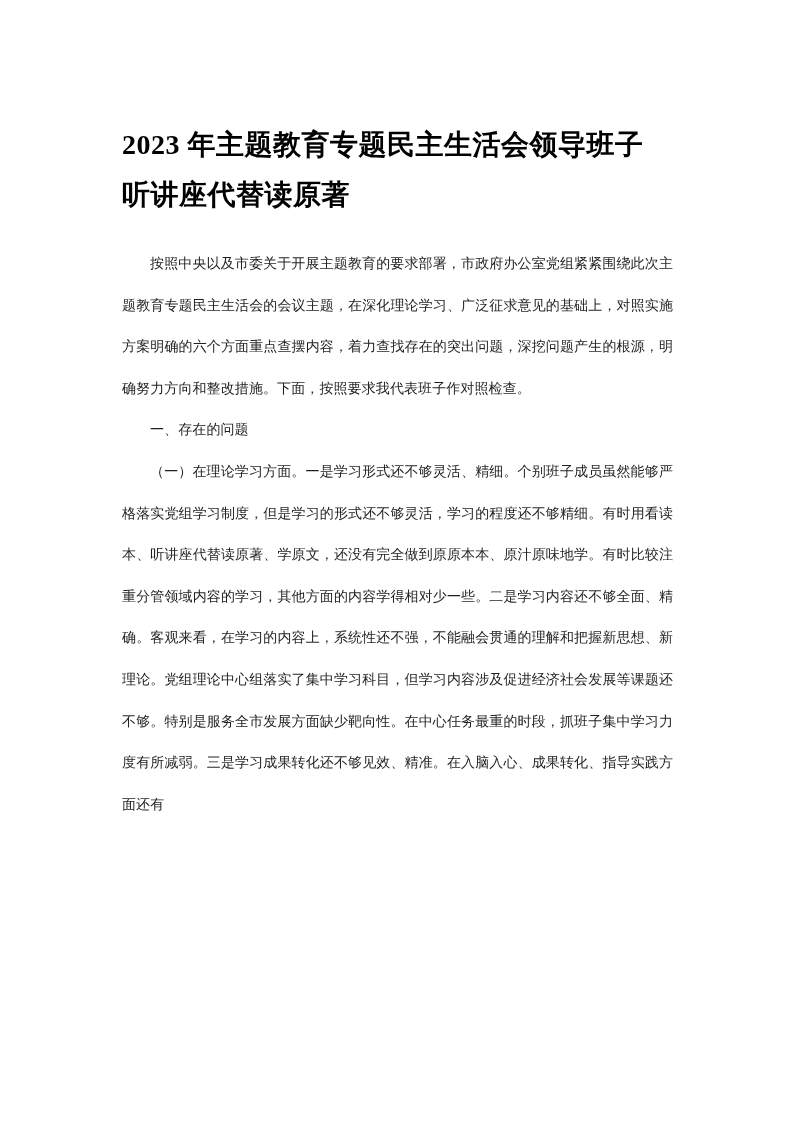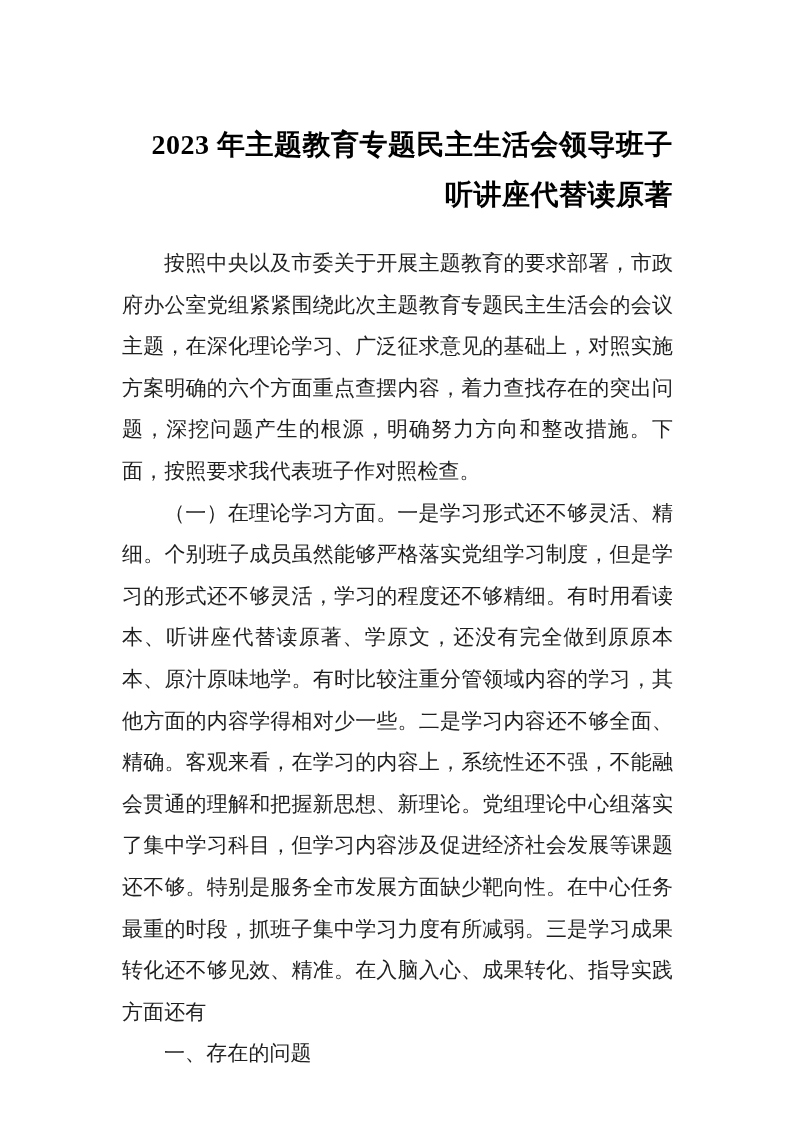--- a/index.html
+++ b/index.html
@@ -21,33 +21,33 @@
     background: var(--background);
     overflow: hidden;
     padding: 120px 120px 0 122px;
   }
   .doc-title {
     margin: 0;
     font-family: "Liberation Serif", serif;
     font-weight: 700;
     font-size: 28px;
     line-height: 50px;
-    text-align: right;
+    text-align: left;
     color: var(--title-ink);
     letter-spacing: 0.5px;
   }
   .title-line { display: block; }
   .doc-body {
     margin-top: 23px;
   }
   .body-para {
     margin: 0;
     font-family: "Liberation Serif", serif;
     font-weight: 400;
-    font-size: 21px;
+    font-size: 14px;
     line-height: 41.6px;
     color: var(--ink);
     text-align: justify;
     text-justify: inter-character;
     text-align-last: left;
     text-indent: 2em;
     letter-spacing: 0.1px;
     line-break: strict;
   }
 </style>
@@ -56,17 +56,17 @@
 
 <div class="page">
   <h1 class="doc-title">
     <span class="title-line">2023 年主题教育专题民主生活会领导班子</span>
     <span class="title-line">听讲座代替读原著</span>
   </h1>
 
   <div class="doc-body">
     <p class="body-para">按照中央以及市委关于开展主题教育的要求部署，市政府办公室党组紧紧围绕此次主题教育专题民主生活会的会议主题，在深化理论学习、广泛征求意见的基础上，对照实施方案明确的六个方面重点查摆内容，着力查找存在的突出问题，深挖问题产生的根源，明确努力方向和整改措施。下面，按照要求我代表班子作对照检查。</p>
 
+    <p class="body-para">一、存在的问题</p>
+
     <p class="body-para">（一）在理论学习方面。一是学习形式还不够灵活、精细。个别班子成员虽然能够严格落实党组学习制度，但是学习的形式还不够灵活，学习的程度还不够精细。有时用看读本、听讲座代替读原著、学原文，还没有完全做到原原本本、原汁原味地学。有时比较注重分管领域内容的学习，其他方面的内容学得相对少一些。二是学习内容还不够全面、精确。客观来看，在学习的内容上，系统性还不强，不能融会贯通的理解和把握新思想、新理论。党组理论中心组落实了集中学习科目，但学习内容涉及促进经济社会发展等课题还不够。特别是服务全市发展方面缺少靶向性。在中心任务最重的时段，抓班子集中学习力度有所减弱。三是学习成果转化还不够见效、精准。在入脑入心、成果转化、指导实践方面还有</p>
-
-    <p class="body-para">一、存在的问题</p>
   </div>
 </div>
 
 </body></html>

